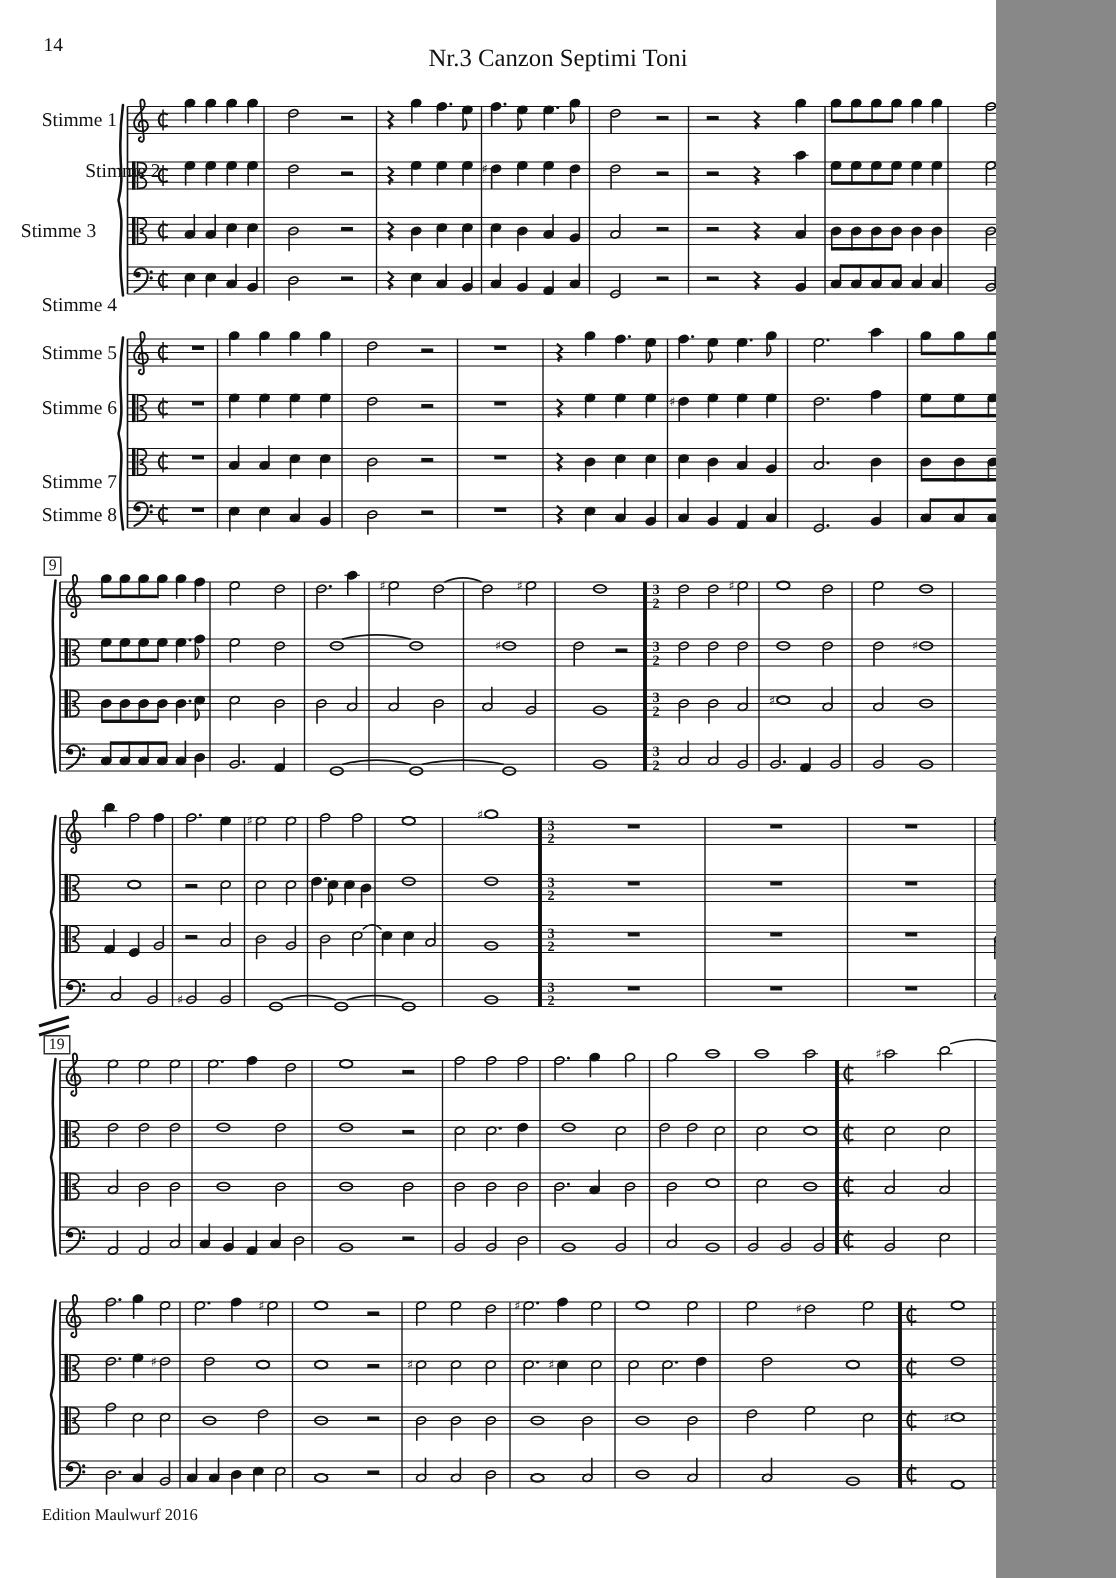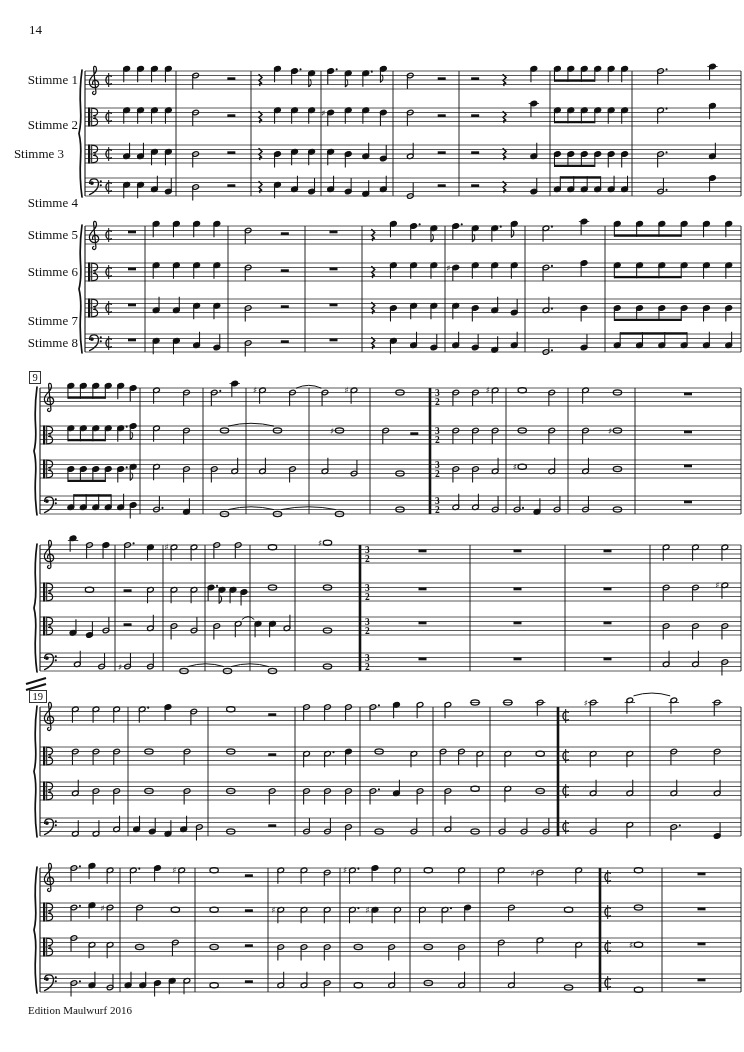--- a/index.html
+++ b/index.html
@@ -1,30 +1,31 @@
 <!DOCTYPE html>
 <html><head>
 <meta charset="utf-8">
 <style>
   html,body{margin:0;padding:0;background:#888;}
-  .page{position:relative;width:744px;height:1052px;background:#ffffff;overflow:hidden;
+  .page{position:relative;width:664px;height:1052px;background:#ffffff;overflow:hidden;
         font-family:"Liberation Serif", serif;color:#111;}
   .page-number{position:absolute;left:29px;top:22px;font-size:13px;}
   .title{position:absolute;left:0;top:29px;width:744px;text-align:center;font-size:16.5px;}
   .footer{position:absolute;left:28px;top:1004px;font-size:11px;}
   .staff-label{position:absolute;left:0;width:78px;text-align:right;font-size:13px;line-height:14px;}
   .measure-box{position:absolute;border:1px solid #333;font-size:10.5px;line-height:11px;
                padding:0 2.5px;background:#fff;}
   #score-svg{position:absolute;left:0;top:0;}
 </style>
 </head>
 <body>
 
 <div class="page">
   <div class="page-number">14</div>
+  <div class="title">Nr.3 Canzon Septimi Toni</div>
   <svg id="score-svg" width="744" height="1052" viewBox="0 0 744 1052">
       <g>
         <path d="M82,70 C77,106 84,113.5 79,133.5 C84,153.5 77,161 82,197" stroke="#111111" stroke-width="1.7" fill="none" stroke-linecap="round"></path>
         <line x1="85" y1="71" x2="741" y2="71" stroke="#111111" stroke-width="0.7"></line>
         <line x1="85" y1="75.5" x2="741" y2="75.5" stroke="#111111" stroke-width="0.7"></line>
         <line x1="85" y1="80" x2="741" y2="80" stroke="#111111" stroke-width="0.7"></line>
         <line x1="85" y1="84.5" x2="741" y2="84.5" stroke="#111111" stroke-width="0.7"></line>
         <line x1="85" y1="89" x2="741" y2="89" stroke="#111111" stroke-width="0.7"></line>
         <line x1="85" y1="108" x2="741" y2="108" stroke="#111111" stroke-width="0.7"></line>
         <line x1="85" y1="112.5" x2="741" y2="112.5" stroke="#111111" stroke-width="0.7"></line>
@@ -1412,21 +1413,21 @@
         <line x1="464.56666666666666" y1="984.45" x2="464.56666666666666" y2="971.75" stroke="#111111" stroke-width="1.05"></line>
         <ellipse cx="511.42857142857144" cy="985.25" rx="3.1" ry="2.25" fill="none" stroke="#111111" stroke-width="1.2" transform="rotate(-18 511.42857142857144 985.25)"></ellipse>
         <line x1="514.3285714285714" y1="984.45" x2="514.3285714285714" y2="971.75" stroke="#111111" stroke-width="1.05"></line>
         <ellipse cx="568.5714285714286" cy="987.5" rx="4.2" ry="2.6" fill="none" stroke="#111111" stroke-width="1.3"></ellipse>
         <ellipse cx="638.5" cy="989.75" rx="4.2" ry="2.6" fill="none" stroke="#111111" stroke-width="1.3"></ellipse>
         <rect x="697.5" y="978.6" width="8" height="2.7" fill="#111111"></rect>
       </g>
     </svg>
   <div id="overlays">
       <div class="staff-label" style="top: 73px;">Stimme 1</div>
-      <div class="staff-label" style="top: 118px;">Stimme 2</div>
+      <div class="staff-label" style="top: 107px; margin-left: 29px;">Stimme 2</div>
       <div class="staff-label" style="top: 147px; text-align: center;">Stimme 3</div>
       <div class="staff-label" style="top: 180px; margin-top: 16px;">Stimme 4</div>
       <div class="staff-label" style="top: 228px;">Stimme 5</div>
       <div class="staff-label" style="top: 265px;">Stimme 6</div>
       <div class="staff-label" style="top: 314px;">Stimme 7</div>
       <div class="staff-label" style="top: 336px;">Stimme 8</div>
       <div class="measure-box" style="left: 29px; top: 371px;">9</div>
       <div class="measure-box" style="left: 29px; top: 690px;">19</div>
     </div>
   <div class="footer">Edition Maulwurf 2016</div>

